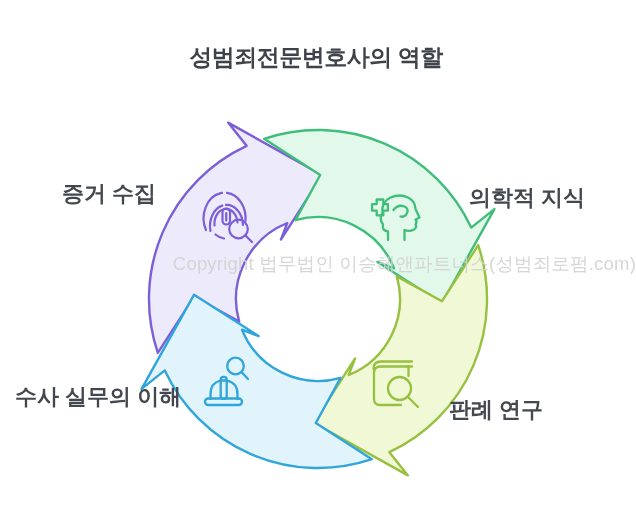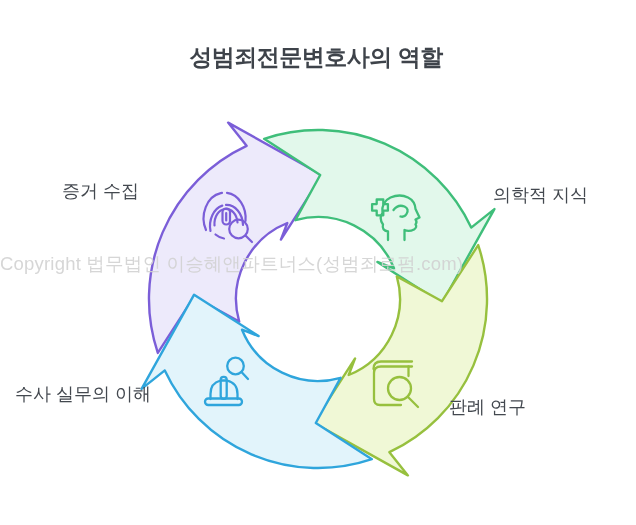--- a/index.html
+++ b/index.html
@@ -7,29 +7,29 @@
     width:636px;height:525px;position:relative;overflow:hidden;
     font-family:"Liberation Sans","DejaVu Sans",sans-serif;
   }
   .page-title{
     position:absolute;left:0;top:42px;width:632px;
     text-align:center;font-size:23px;font-weight:700;color:#3e434a;
     letter-spacing:-0.5px;
   }
   .diagram-svg{position:absolute;left:0;top:0;}
   .step-label{
-    position:absolute;font-size:18px;color:#43484f;font-weight:400;
+    position:absolute;font-size:22px;color:#43484f;font-weight:700;
     white-space:nowrap;
   }
   .label-tl{left:62px;top:179px;}
-  .label-tr{left:469px;top:183px;margin-left:24px;}
+  .label-tr{left:469px;top:183px;}
   .label-br{left:449px;top:395px;}
   .label-bl{left:15px;top:382px;}
   .watermark{
-    position:absolute;left:0;top:251px;width:636px;text-align:left;
+    position:absolute;left:0;top:251px;width:636px;text-align:right;
     font-size:18.5px;color:#d2d2d2;letter-spacing:0.2px;opacity:0.9;
   }
 </style>
 </head>
 <body>
 
 <div class="page-title">성범죄전문변호사의 역할</div>
 
 <svg class="diagram-svg" width="636" height="525" viewBox="0 0 636 525">
   <defs>

